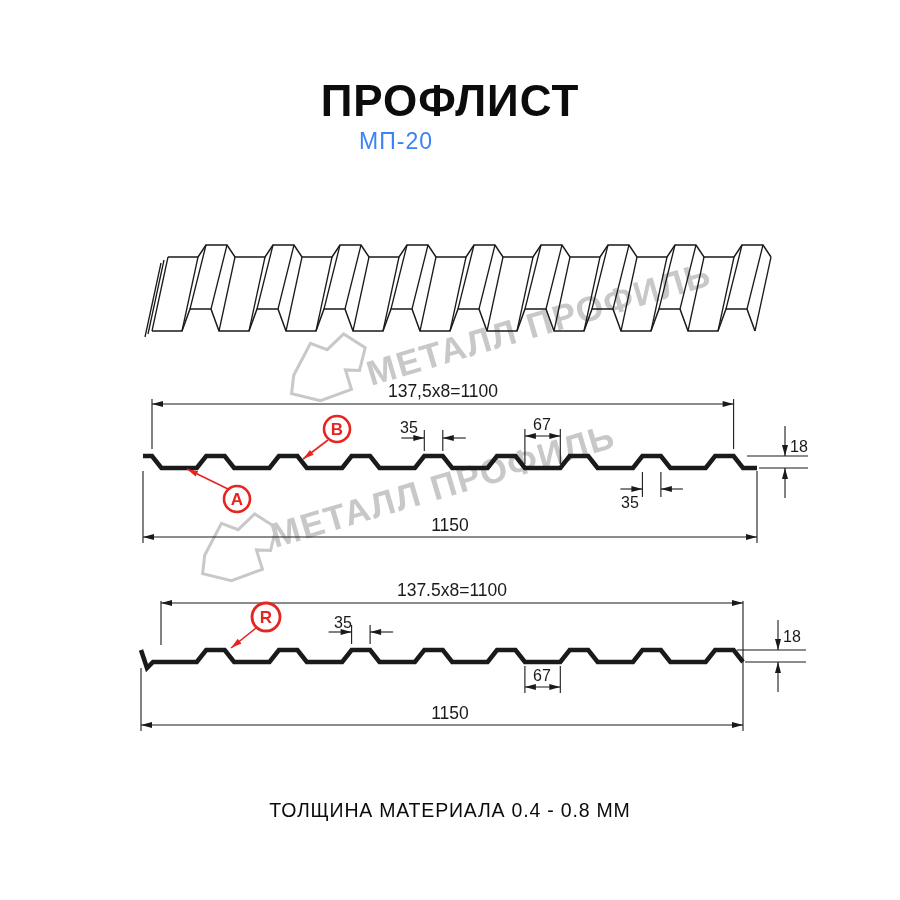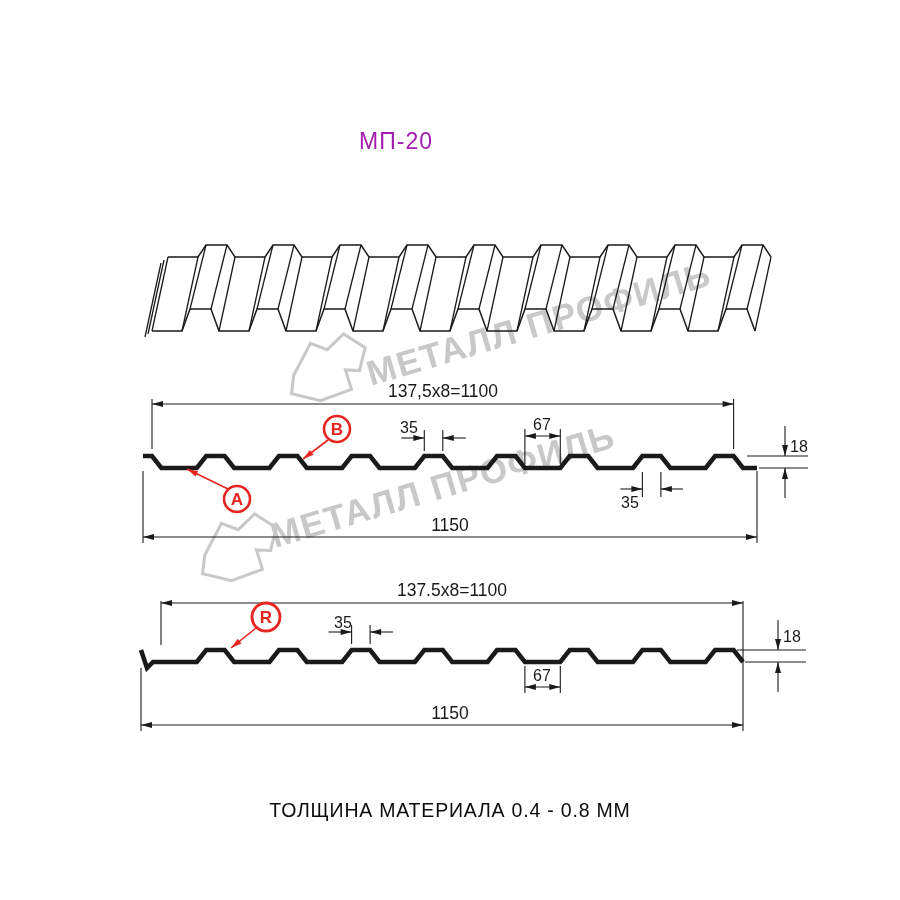--- a/index.html
+++ b/index.html
@@ -1,35 +1,36 @@
 <!DOCTYPE html>
 <html><head>
 <meta charset="utf-8">
 <style>
   html,body{margin:0;padding:0;background:#fff;}
   .canvas{position:relative;width:900px;height:900px;background:#ffffff;overflow:hidden;
           font-family:"Liberation Sans",sans-serif;color:#111;}
   .title{position:absolute;top:76px;left:0;width:900px;text-align:center;
          font-size:44px;font-weight:800;letter-spacing:1px;color:#0c0c0c;}
   .subtitle{position:absolute;top:128px;left:0;width:792px;text-align:center;
-         font-size:23px;font-weight:500;letter-spacing:1px;color:#a21caf;}
+         font-size:23px;font-weight:500;letter-spacing:1px;color:#3b82f6;}
   .footer{position:absolute;top:799px;left:0;width:900px;text-align:center;
          font-size:19.5px;font-weight:400;letter-spacing:.8px;color:#0c0c0c;}
   svg{position:absolute;left:0;top:0;}
   .dimtxt{font:16px "Liberation Sans",sans-serif;fill:#1a1a1a;}
   .dimtxt-lg{font:17.5px "Liberation Sans",sans-serif;fill:#1a1a1a;}
   .redtxt{font:600 17px "Liberation Sans",sans-serif;}
   .wm{font:700 35px "Liberation Sans",sans-serif;letter-spacing:1.5px;}
   .wmlogo{fill:none;stroke-width:3px;stroke-linejoin:miter;}
 </style>
 </head>
 <body>
 
 <div class="canvas">
 
+  <div class="title">ПРОФЛИСТ</div>
   <div class="subtitle">МП-20</div>
 
   <svg id="draw" width="900" height="900" viewBox="0 0 900 900">
 
     <g id="g-watermarks">
       <path class="wmlogo" transform="translate(283,334) rotate(-6 42 33)" d="M10,38 L30,8 L46,16 L64,2 L84,18 L76,40 L62,38 L66,58 L34,66 L6,56 Z" stroke="#c8c8c8"></path>
       <text class="wm" transform="translate(371,386) rotate(-16.5)" fill="#c8c8c8">МЕТАЛЛ ПРОФИЛЬ</text>
       <path class="wmlogo" transform="translate(194,514) rotate(-6 42 33)" d="M10,38 L30,8 L46,16 L64,2 L84,18 L76,40 L62,38 L66,58 L34,66 L6,56 Z" stroke="#c8c8c8"></path>
       <text class="wm" transform="translate(275,548) rotate(-16.5)" fill="#c8c8c8">МЕТАЛЛ ПРОФИЛЬ</text>
     </g>

